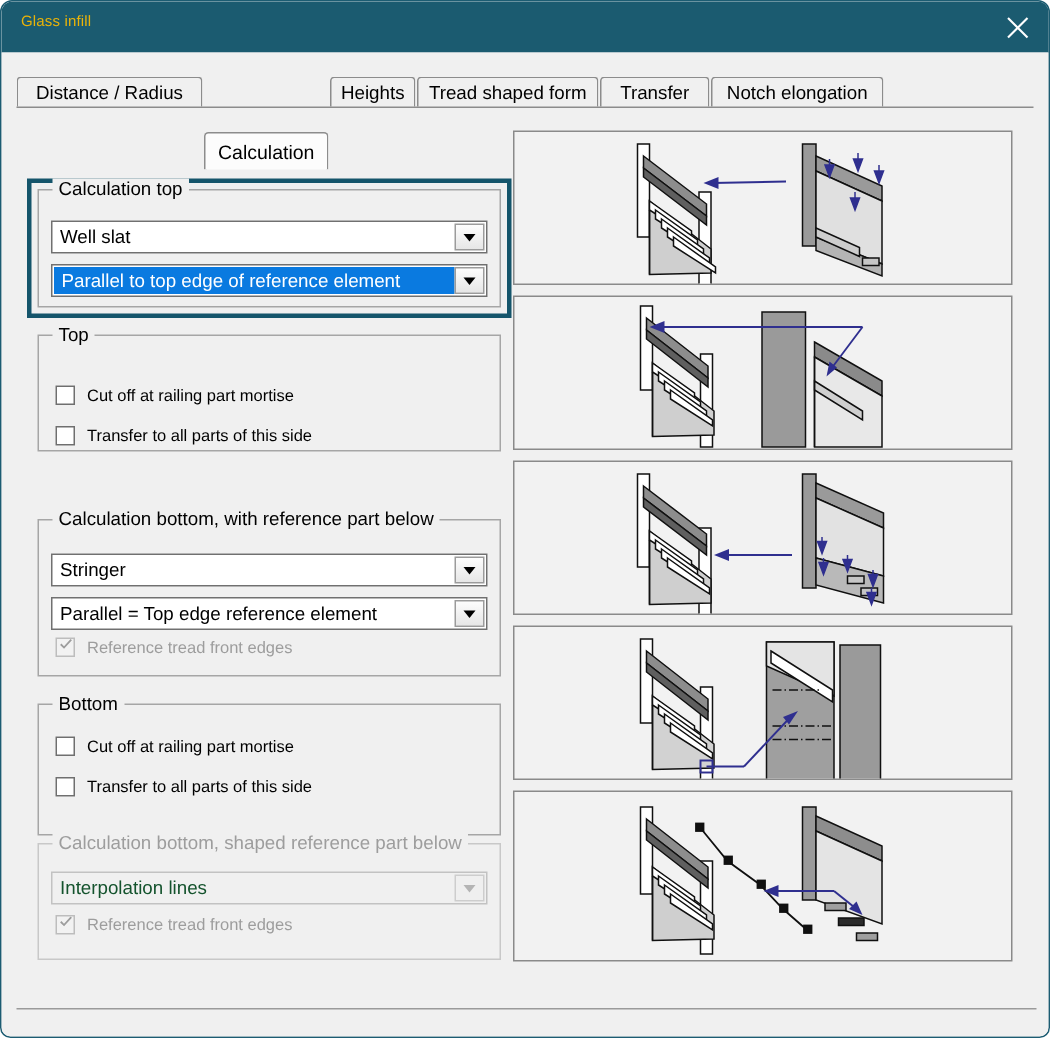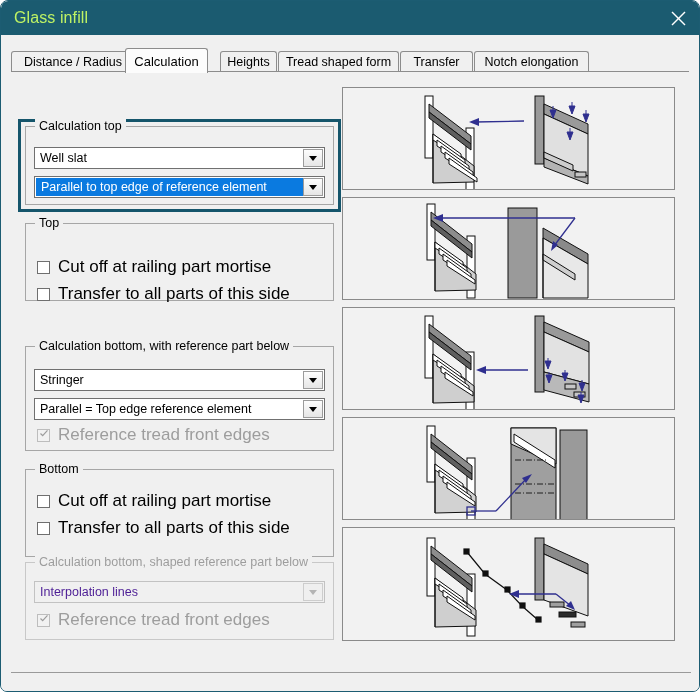--- a/index.html
+++ b/index.html
@@ -23,22 +23,22 @@
   
   #titlebar {
     position: absolute; left: 0; top: 0;
     width: 700px; height: 34px;
     background: #1b5b70;
     border-radius: 7px 7px 0 0;
     box-sizing: border-box;
   }
   #title-text {
     position: absolute; left: 13px; top: 8px;
-    color: #bef264;
-    font-size: 16px;
+    color: #eab308;
+    font-size: 10px;
     letter-spacing: .1px;
     white-space: nowrap;
   }
   #close-button {
     position: absolute; right: 0px; top: 0px;
     width: 46px; height: 34px;
     display: flex; align-items: center; justify-content: center;
     cursor: pointer;
   }
   #close-button svg { display: block; }
@@ -156,21 +156,21 @@
   .arrow-down {
     width: 0; height: 0;
     border-left: 4px solid transparent;
     border-right: 4px solid transparent;
     border-top: 5px solid #000;
   }
   .combo.disabled {
     background: #f0f0f0;
     border-color: #c2c2c2;
   }
-  .combo.disabled .combo-text { color: #4c1d95; }
+  .combo.disabled .combo-text { color: #14532d; }
   .combo.disabled .combo-btn {
     background: #efefef;
     border-color: #cdcdcd;
   }
   .combo.disabled .arrow-down { border-top-color: #b4b4b4; }
 
   
   .chkrow {
     position: absolute;
     display: flex; align-items: center;
@@ -188,21 +188,21 @@
     background: #f2f2f2;
     border-color: #bdbdbd;
   }
   .chk-tick {
     position: absolute;
     left: 2px; top: 0px;
     width: 8px; height: 7px;
   }
   .chklabel {
     margin-left: 8px;
-    font-size: 17px;
+    font-size: 11px;
     color: #000;
     white-space: nowrap;
   }
   .chkrow.disabled .chklabel { color: #9d9d9d; }
 
   
   .pic {
     position: absolute;
     box-sizing: border-box;
     background: #f2f2f2;
@@ -247,21 +247,21 @@
         <line x1="2" y1="2" x2="15" y2="15" stroke="#ffffff" stroke-width="1.4"></line>
         <line x1="15" y1="2" x2="2" y2="15" stroke="#ffffff" stroke-width="1.4"></line>
       </svg>
     </div>
   </div>
 
   <div id="client">
 
     <div id="tabstrip">
       <div class="tab" style="left:0px;width:124px;">Distance / Radius</div>
-      <div class="tab active" style="left:114px;width:83px;">Calculation</div>
+      <div class="tab active" style="left:125px;width:83px;margin-top:40px;">Calculation</div>
       <div class="tab" style="left:209px;width:57px;">Heights</div>
       <div class="tab" style="left:267px;width:121px;">Tread shaped form</div>
       <div class="tab" style="left:389px;width:73px;">Transfer</div>
       <div class="tab" style="left:463px;width:115px;">Notch elongation</div>
     </div>
 
     <div id="tabpanel"></div>
 
     <div id="focus-frame"></div>
 

